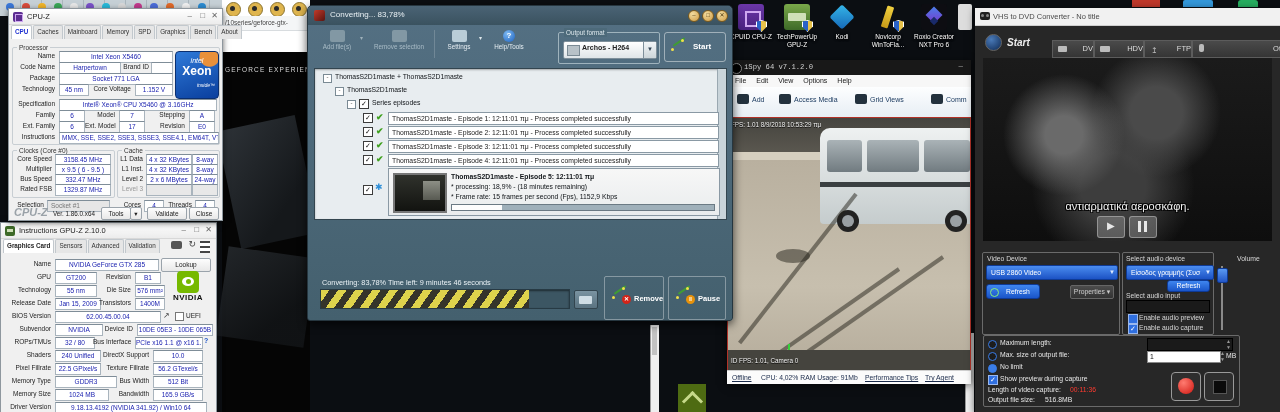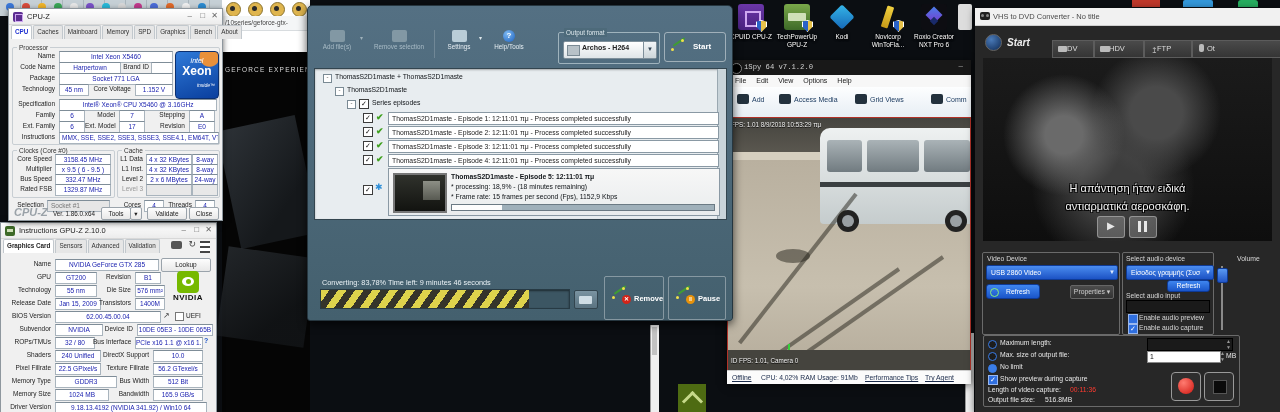--- a/index.html
+++ b/index.html
@@ -136,21 +136,21 @@
   .greentick{position:absolute;width:2px;height:6px;background:#35d23a;}
   .istatus{position:absolute;left:0;top:310px;right:0;height:13px;background:#fbfbfb;border-top:1px solid #d0d0d0;}
   .istatus span{font-size:6.8px;color:#1a2a4a;line-height:13px;}
   .ul{text-decoration:underline;}
 
   
   .vhs{left:975px;top:8px;width:305px;height:404px;z-index:5;background:#272727;box-shadow:0 2px 8px rgba(0,0,0,.7);}
   .vhs .tb{position:absolute;left:0;top:0;right:0;height:17px;background:#f1f1f1;border-bottom:1px solid #cfcfcf;}
   .vhs .tb .t{position:absolute;left:18px;top:4px;color:#4a4a4a;font-size:7.5px;}
   .vtab{position:absolute;top:32px;height:16px;background:linear-gradient(#4a4a4a,#353535);border:1px solid #5c5c5c;
-        color:#ddd;font-size:7.5px;line-height:15px;text-align:left;}
+        color:#ddd;font-size:7.5px;line-height:15px;text-align:right;}
   .video{position:absolute;left:8px;top:50px;width:289px;height:183px;background:
      radial-gradient(circle at 28% 42%,#6a6a6a 0 8%,transparent 26%),
      radial-gradient(circle at 60% 30%,#4a4a4a 0 12%,transparent 30%),
      radial-gradient(circle at 45% 70%,#3d3d3d 0 16%,transparent 40%),
      linear-gradient(#1b1b1b,#0e0e0e);overflow:hidden;}
   .subt{position:absolute;left:0;width:100%;text-align:center;color:#f2f2f2;font-size:11px;
         text-shadow:1px 1px 0 #000,-1px -1px 0 #000,1px -1px 0 #000,-1px 1px 0 #000;}
   .pp{position:absolute;width:26px;height:20px;border-radius:3px;background:rgba(150,150,150,.45);border:1px solid rgba(200,200,200,.5);}
   .vpanel{position:absolute;border:1px solid #6a6a6a;border-radius:2px;}
   .vlab{position:absolute;color:#d8d8d8;font-size:6.8px;white-space:nowrap;}
@@ -440,20 +440,27 @@
     <span class="cz-f" style="left:152px;top:153px;width:48px">512 Bit</span>
     <span class="cz-l" style="left:2px;top:166px;width:48px">Memory Size</span>
     <span class="cz-f" style="left:54px;top:166px;width:52px">1024 MB</span>
     <span class="cz-l" style="left:106px;top:166px;width:42px">Bandwidth</span>
     <span class="cz-f" style="left:152px;top:166px;width:48px">165.9 GB/s</span>
     <span class="cz-l" style="left:2px;top:179px;width:48px">Driver Version</span>
     <span class="cz-f" style="left:54px;top:179px;width:150px">9.18.13.4192 (NVIDIA 341.92) / Win10 64</span>
   </div>
 
   <div class="abs conv">
+    <div class="tb">
+      <div class="abs" style="left:6px;top:4px;width:11px;height:11px;background:linear-gradient(135deg,#c23a2a,#5a1410);border-radius:2px"></div>
+      <span class="t">Converting... 83,78%</span>
+      <span class="rbtn" style="right:32px">–</span>
+      <span class="rbtn" style="right:18px">□</span>
+      <span class="rbtn" style="right:4px">✕</span>
+    </div>
     <div class="cvtool" style="left:8px;top:24px;width:42px">
       <div class="toolico"></div>
       <span>Add file(s)</span>
     </div>
     <span class="abs" style="left:52px;top:28px;color:#9db0ba;font-size:6px">▾</span>
     <div class="cvtool" style="left:60px;top:24px;width:62px">
       <div class="toolico"></div>
       <span>Remove selection</span>
     </div>
     <div class="abs" style="left:126px;top:24px;width:1px;height:28px;background:rgba(255,255,255,.18)"></div>
@@ -622,21 +629,20 @@
     <div class="vtab" style="left:169px;width:46px">
       <span style="position:absolute;left:6px;top:2px;color:#bbb;font-size:8px">↥</span>
       <span style="margin-left:12px">FTP</span>
     </div>
     <div class="vtab" style="left:217px;width:88px">
       <span style="position:absolute;left:6px;top:3px;width:5px;height:8px;background:#bbb;border-radius:2px"></span>
       <span style="margin-left:14px">Ot</span>
     </div>
 
     <div class="video">
-      <div class="subt" style="top:124px">Η απάντηση ήταν ειδικά</div>
       <div class="subt" style="top:142px">αντιαρματικά αεροσκάφη.</div>
       <div class="pp" style="left:114px;top:158px">
         <span style="position:absolute;left:9px;top:3px;color:#e8e8e8;font-size:10px">▶</span>
       </div>
       <div class="pp" style="left:146px;top:158px">
         <span style="position:absolute;left:8px;top:4px;width:3px;height:11px;background:#e8e8e8"></span>
         <span style="position:absolute;left:14px;top:4px;width:3px;height:11px;background:#e8e8e8"></span>
       </div>
     </div>
 

